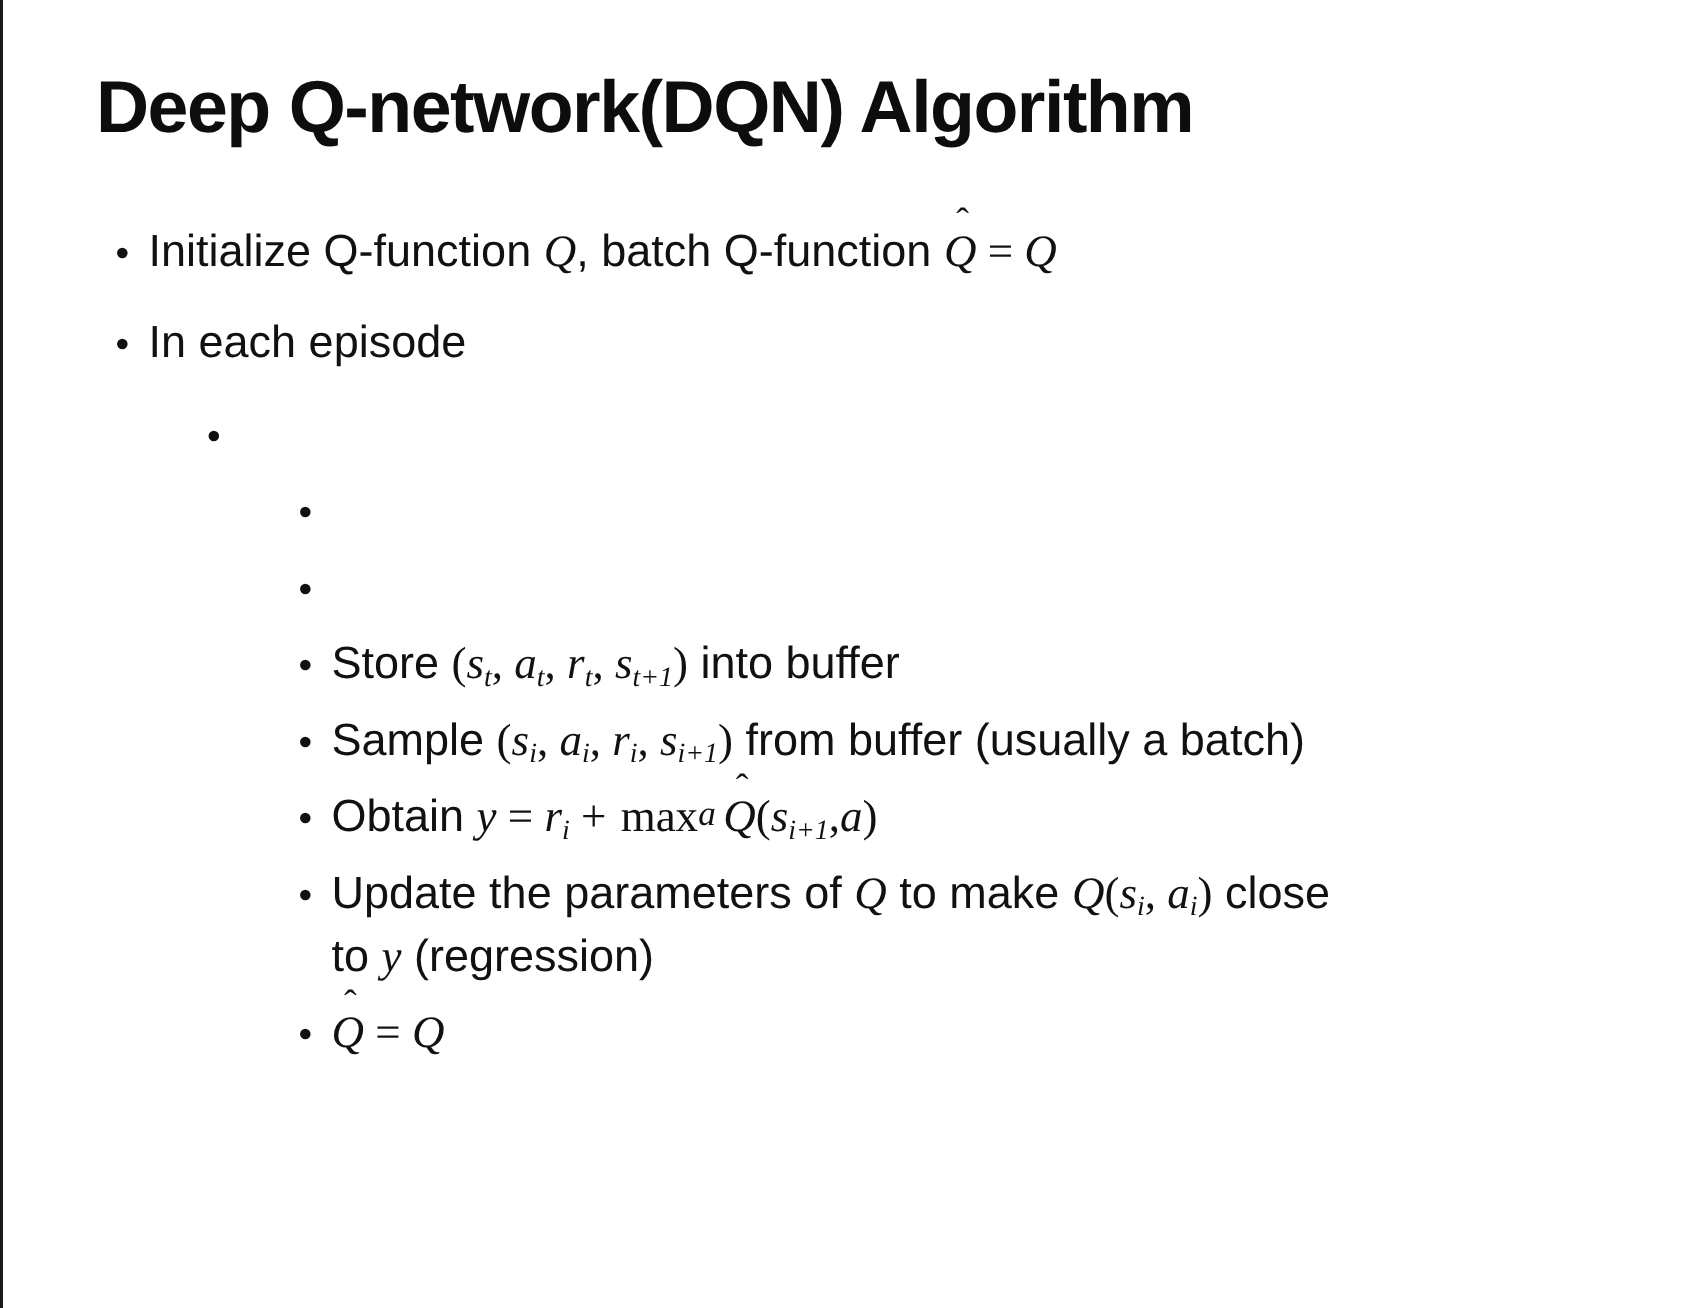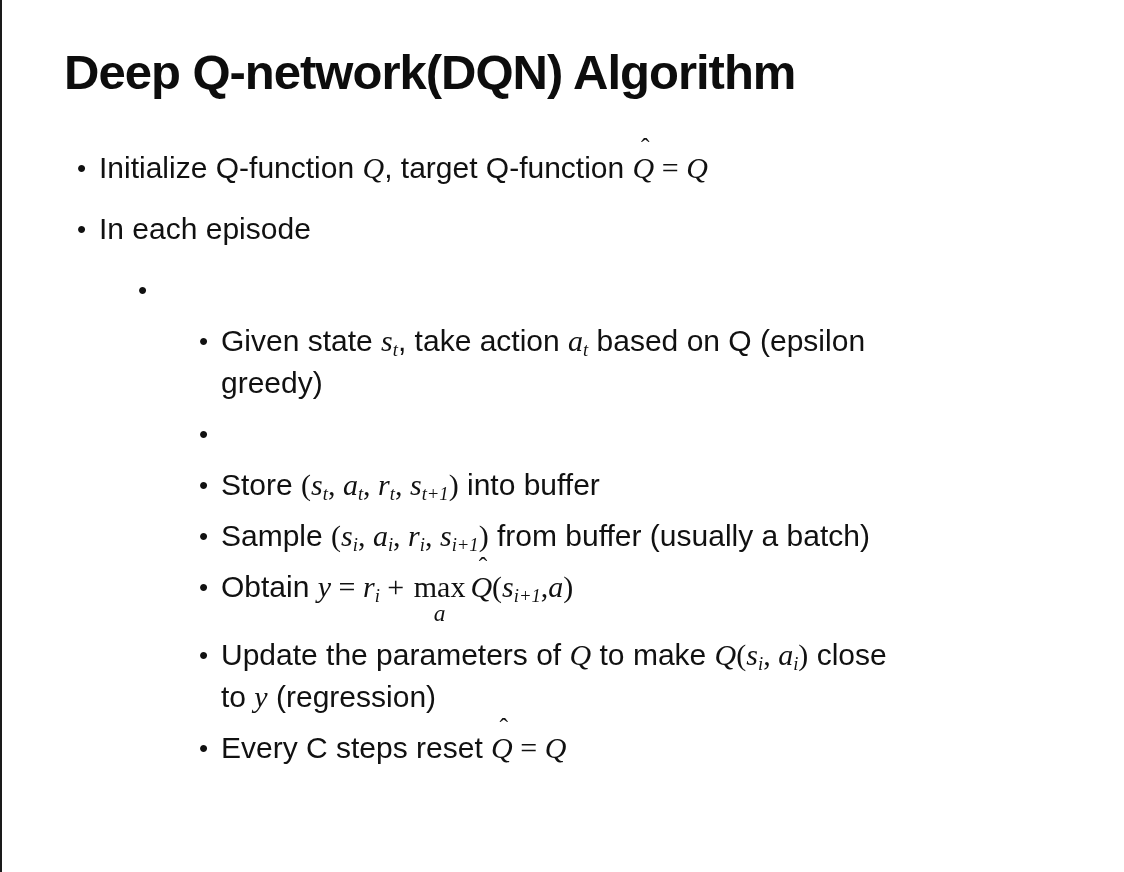--- a/index.html
+++ b/index.html
@@ -78,53 +78,52 @@
     position: absolute;
     left: 58%;
     top: -0.48em;
     transform: translateX(-50%);
     font-style: normal;
     font-size: 0.85em;
     line-height: 1;
   }
   .seg-max {
     display: inline-flex;
-    flex-direction: column;
+    flex-direction: row;
     align-items: center;
     font-family: "Liberation Serif", serif;
     font-style: normal;
     margin: 0 5px 0 2px;
     line-height: 1.05;
   }
   .seg-max .max-under {
     font-style: italic;
     font-size: 0.78em;
     margin-top: -2px;
   }
 </style>
 </head>
 <body>
 
 <div class="slide">
   <div class="slide-title">Deep Q-network(DQN) Algorithm</div>
   <div class="bullet-list">
       <div class="bullet level1">
         <span class="marker">•</span>
-        <span class="body"><span class="seg-t">Initialize Q-function </span><span class="seg-m">Q</span><span class="seg-t">, target Q-function </span><span class="seg-hat"><span class="hat-mark">ˆ</span><span class="hat-base">Q</span></span><span class="seg-o"> = </span><span class="seg-m">Q</span></span>
+        <span class="body"><span class="seg-t">Initialize Q-function </span><span class="seg-m">Q</span><span class="seg-t">, batch Q-function </span><span class="seg-hat"><span class="hat-mark">ˆ</span><span class="hat-base">Q</span></span><span class="seg-o"> = </span><span class="seg-m">Q</span></span>
       </div>
       <div class="bullet level1">
         <span class="marker">•</span>
         <span class="body"><span class="seg-t">In each episode</span></span>
       </div>
       <div class="bullet level2">
         <span class="marker">•</span>
       </div>
       <div class="bullet level3">
         <span class="marker">•</span>
-        <span class="body"><span class="seg-t">Given state </span><span class="seg-m">s<span class="seg-sub">t</span></span><span class="seg-t">, take action </span><span class="seg-m">a<span class="seg-sub">t</span></span><span class="seg-t"> based on Q (epsilon</span><br><span class="seg-t">greedy)</span></span>
       </div>
       <div class="bullet level3">
         <span class="marker">•</span>
       </div>
       <div class="bullet level3">
         <span class="marker">•</span>
         <span class="body"><span class="seg-t">Store </span><span class="seg-o">(</span><span class="seg-m">s<span class="seg-sub">t</span></span><span class="seg-o">, </span><span class="seg-m">a<span class="seg-sub">t</span></span><span class="seg-o">, </span><span class="seg-m">r<span class="seg-sub">t</span></span><span class="seg-o">, </span><span class="seg-m">s<span class="seg-sub">t+1</span></span><span class="seg-o">)</span><span class="seg-t"> into buffer</span></span>
       </div>
       <div class="bullet level3">
         <span class="marker">•</span>
@@ -136,16 +135,16 @@
             <span class="max-top">max</span>
             <span class="max-under">a</span>
           </span><span class="seg-hat"><span class="hat-mark">ˆ</span><span class="hat-base">Q</span></span><span class="seg-o">(</span><span class="seg-m">s<span class="seg-sub">i+1</span></span><span class="seg-o">,</span><span class="seg-m">a</span><span class="seg-o">)</span></span>
       </div>
       <div class="bullet level3">
         <span class="marker">•</span>
         <span class="body"><span class="seg-t">Update the parameters of </span><span class="seg-m">Q</span><span class="seg-t"> to make </span><span class="seg-m">Q</span><span class="seg-o">(</span><span class="seg-m">s<span class="seg-sub">i</span></span><span class="seg-o">, </span><span class="seg-m">a<span class="seg-sub">i</span></span><span class="seg-o">)</span><span class="seg-t"> close</span><br><span class="seg-t">to </span><span class="seg-m">y</span><span class="seg-t"> (regression)</span></span>
       </div>
       <div class="bullet level3">
         <span class="marker">•</span>
-        <span class="body"><span class="seg-t">Every C steps reset </span><span class="seg-hat"><span class="hat-mark">ˆ</span><span class="hat-base">Q</span></span><span class="seg-o"> = </span><span class="seg-m">Q</span></span>
+        <span class="body"><span class="seg-hat"><span class="hat-mark">ˆ</span><span class="hat-base">Q</span></span><span class="seg-o"> = </span><span class="seg-m">Q</span></span>
       </div>
     </div>
 </div>
 
 </body></html>

